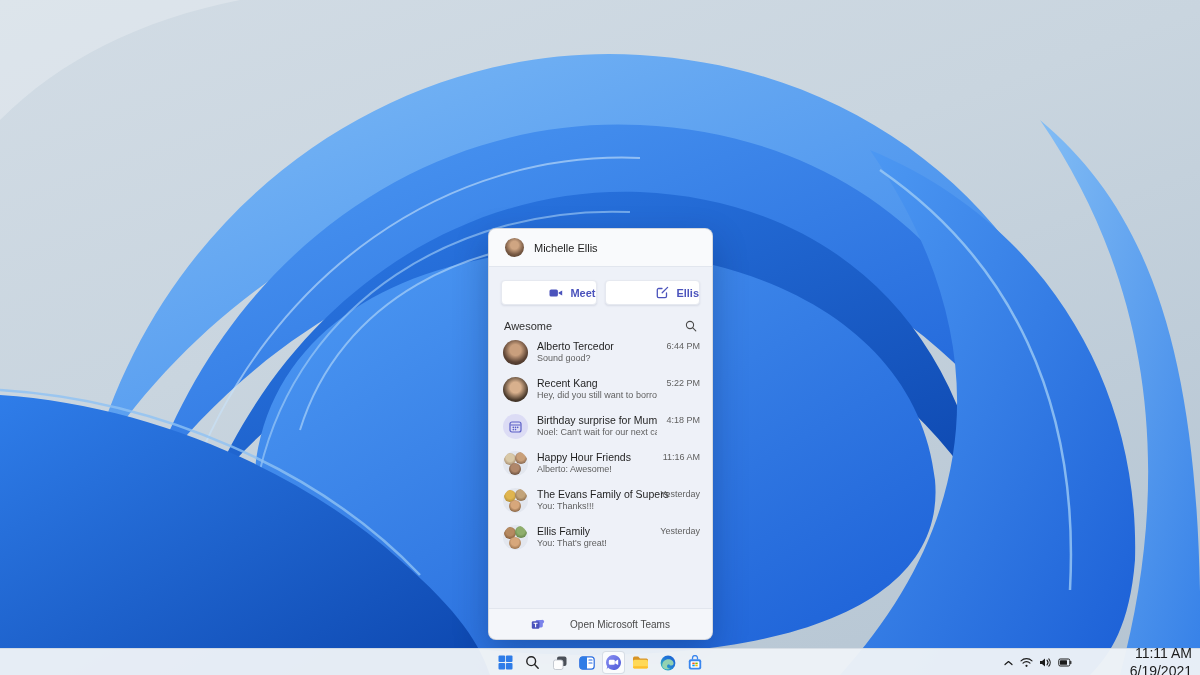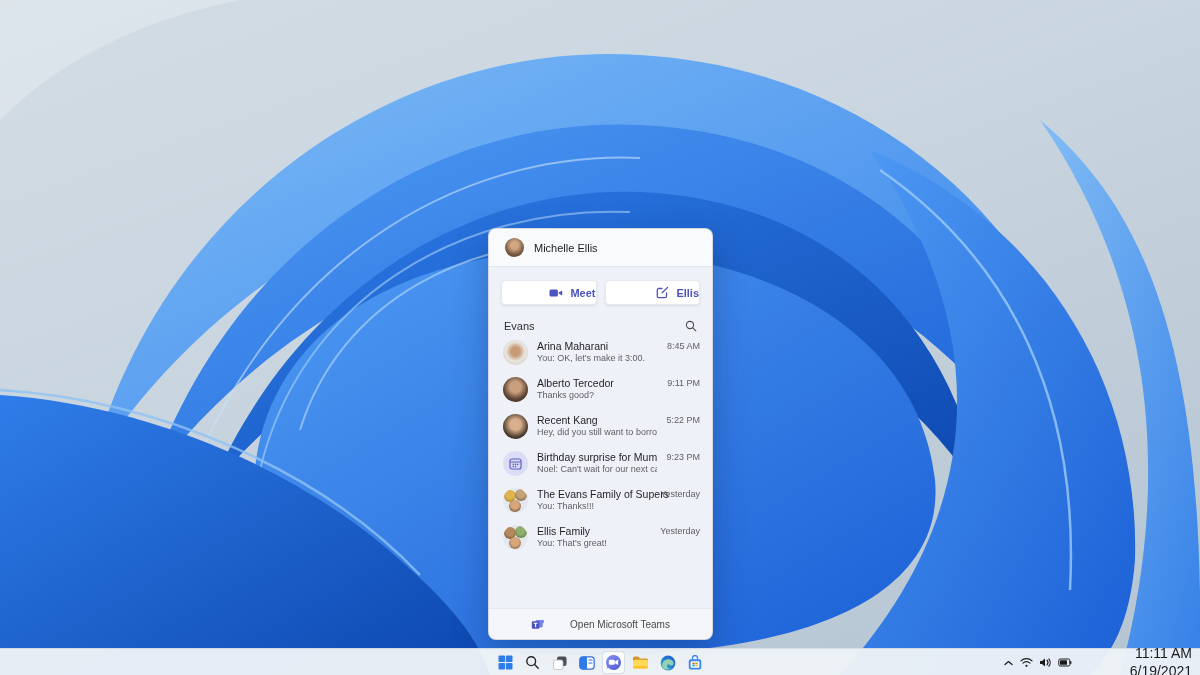--- a/index.html
+++ b/index.html
@@ -113,45 +113,37 @@
       <div class="action-btn">
         <svg width="13" height="13" viewBox="0 0 13 13">
           <path d="M10.5,7 V10.3 A1.4,1.4 0 0 1 9.1,11.7 H2.7 A1.4,1.4 0 0 1 1.3,10.3 V3.9 A1.4,1.4 0 0 1 2.7,2.5 H6" fill="none" stroke="#4b53bc" stroke-width="1.3" stroke-linecap="round"></path>
           <path d="M6.2,6.8 L11.6,1.4" fill="none" stroke="#4b53bc" stroke-width="1.3" stroke-linecap="round"></path>
         </svg>
         <span>Ellis</span>
       </div>
     </div>
 
     <div class="recent-row">
-      <span class="recent-label">Evans</span>
+      <span class="recent-label">Awesome</span>
       <svg width="12" height="12" viewBox="0 0 12 12" style="cursor:pointer;">
         <circle cx="5" cy="5" r="3.6" fill="none" stroke="#4a4a4a" stroke-width="1.1"></circle>
         <line x1="7.8" y1="7.8" x2="10.8" y2="10.8" stroke="#4a4a4a" stroke-width="1.1" stroke-linecap="round"></line>
       </svg>
     </div>
 
     <div class="conv-list">
 
-      <div class="conv-row">
-        <span class="avatar sz24 av-arina"></span>
-        <span class="conv-texts">
-          <div class="conv-name">Arina Maharani</div>
-          <div class="conv-preview">You: OK, let's make it 3:00.</div>
-        </span>
-        <span class="conv-time">8:45 AM</span>
-      </div>
 
       <div class="conv-row">
         <span class="avatar sz24 av-alberto"></span>
         <span class="conv-texts">
           <div class="conv-name">Alberto Tercedor</div>
-          <div class="conv-preview">Thanks good?</div>
-        </span>
-        <span class="conv-time">9:11 PM</span>
+          <div class="conv-preview">Sound good?</div>
+        </span>
+        <span class="conv-time">6:44 PM</span>
       </div>
 
       <div class="conv-row">
         <span class="avatar sz24 av-michael"></span>
         <span class="conv-texts">
           <div class="conv-name">Recent Kang</div>
           <div class="conv-preview">Hey, did you still want to borrow the notes?</div>
         </span>
         <span class="conv-time">5:22 PM</span>
       </div>
@@ -165,23 +157,35 @@
             <circle cx="6.5" cy="7.4" r="0.8" fill="#5b5fc7"></circle>
             <circle cx="8.7" cy="7.4" r="0.8" fill="#5b5fc7"></circle>
             <circle cx="4.3" cy="9.6" r="0.8" fill="#5b5fc7"></circle>
             <circle cx="6.5" cy="9.6" r="0.8" fill="#5b5fc7"></circle>
           </svg>
         </span>
         <span class="conv-texts">
           <div class="conv-name">Birthday surprise for Mum</div>
           <div class="conv-preview">Noel: Can't wait for our next catch up!</div>
         </span>
-        <span class="conv-time">9:23 PM</span>
-      </div>
-
+        <span class="conv-time">4:18 PM</span>
+      </div>
+
+      <div class="conv-row">
+        <span class="avatar sz24 av-group">
+          <span class="mini" style="left:1px;top:2px;background:radial-gradient(circle at 50% 40%,#d9c9a8 40%,#8a6a4f 100%);"></span>
+          <span class="mini" style="right:1px;top:1px;background:radial-gradient(circle at 50% 40%,#c9a07a 40%,#5d4334 100%);"></span>
+          <span class="mini" style="left:6px;bottom:1px;background:radial-gradient(circle at 50% 40%,#b0876a 40%,#3c2c20 100%);"></span>
+        </span>
+        <span class="conv-texts">
+          <div class="conv-name">Happy Hour Friends</div>
+          <div class="conv-preview">Alberto: Awesome!</div>
+        </span>
+        <span class="conv-time">11:16 AM</span>
+      </div>
 
       <div class="conv-row">
         <span class="avatar sz24 av-group">
           <span class="mini" style="left:1px;top:2px;background:radial-gradient(circle at 50% 40%,#e0b54f 40%,#9c7a2e 100%);"></span>
           <span class="mini" style="right:1px;top:1px;background:radial-gradient(circle at 50% 40%,#c2a379 40%,#6e4f33 100%);"></span>
           <span class="mini" style="left:6px;bottom:1px;background:radial-gradient(circle at 50% 40%,#d7a77b 40%,#52371f 100%);"></span>
         </span>
         <span class="conv-texts">
           <div class="conv-name">The Evans Family of Supers</div>
           <div class="conv-preview">You: Thanks!!!</div>

